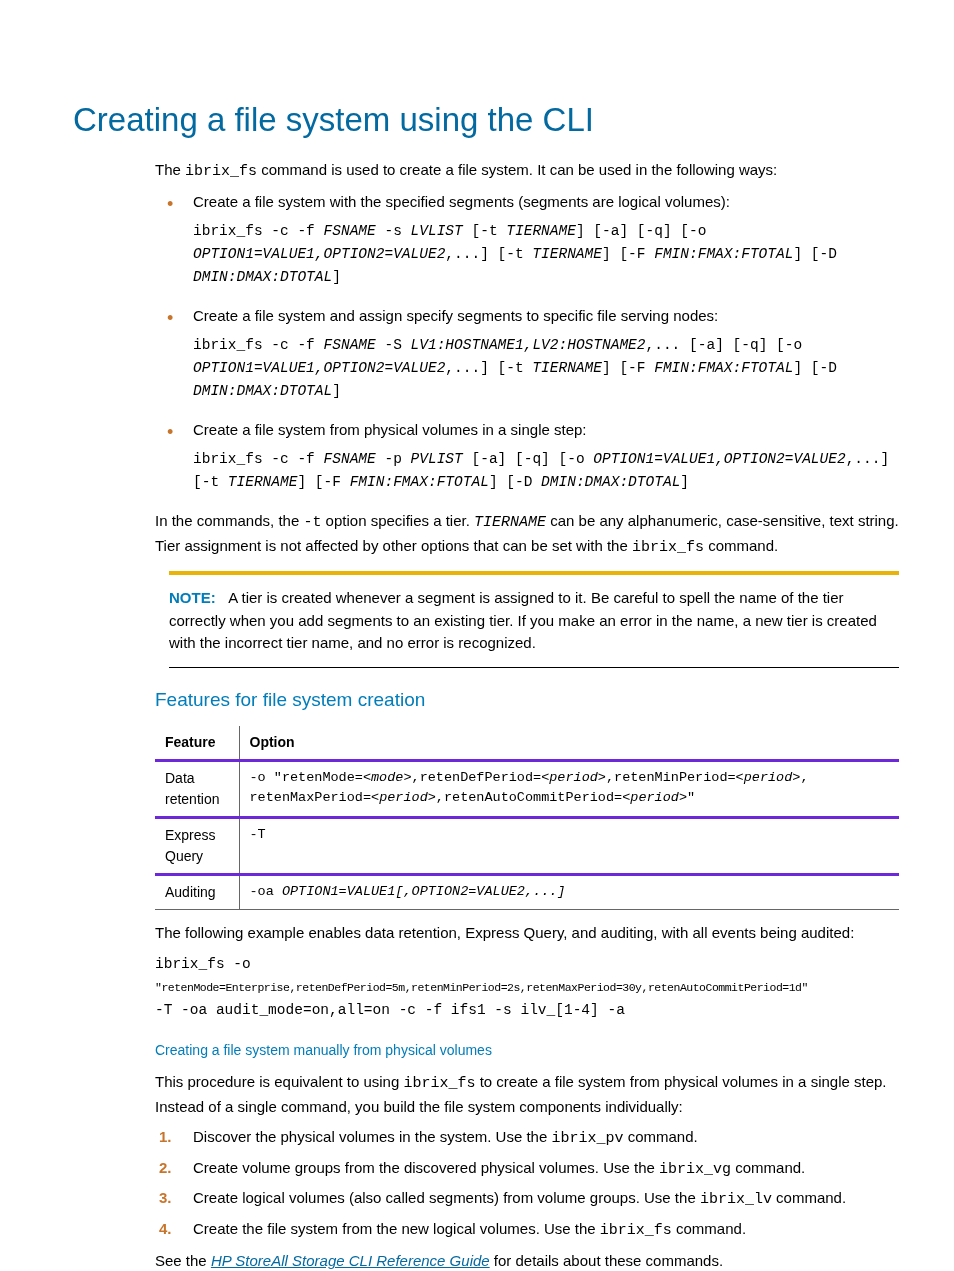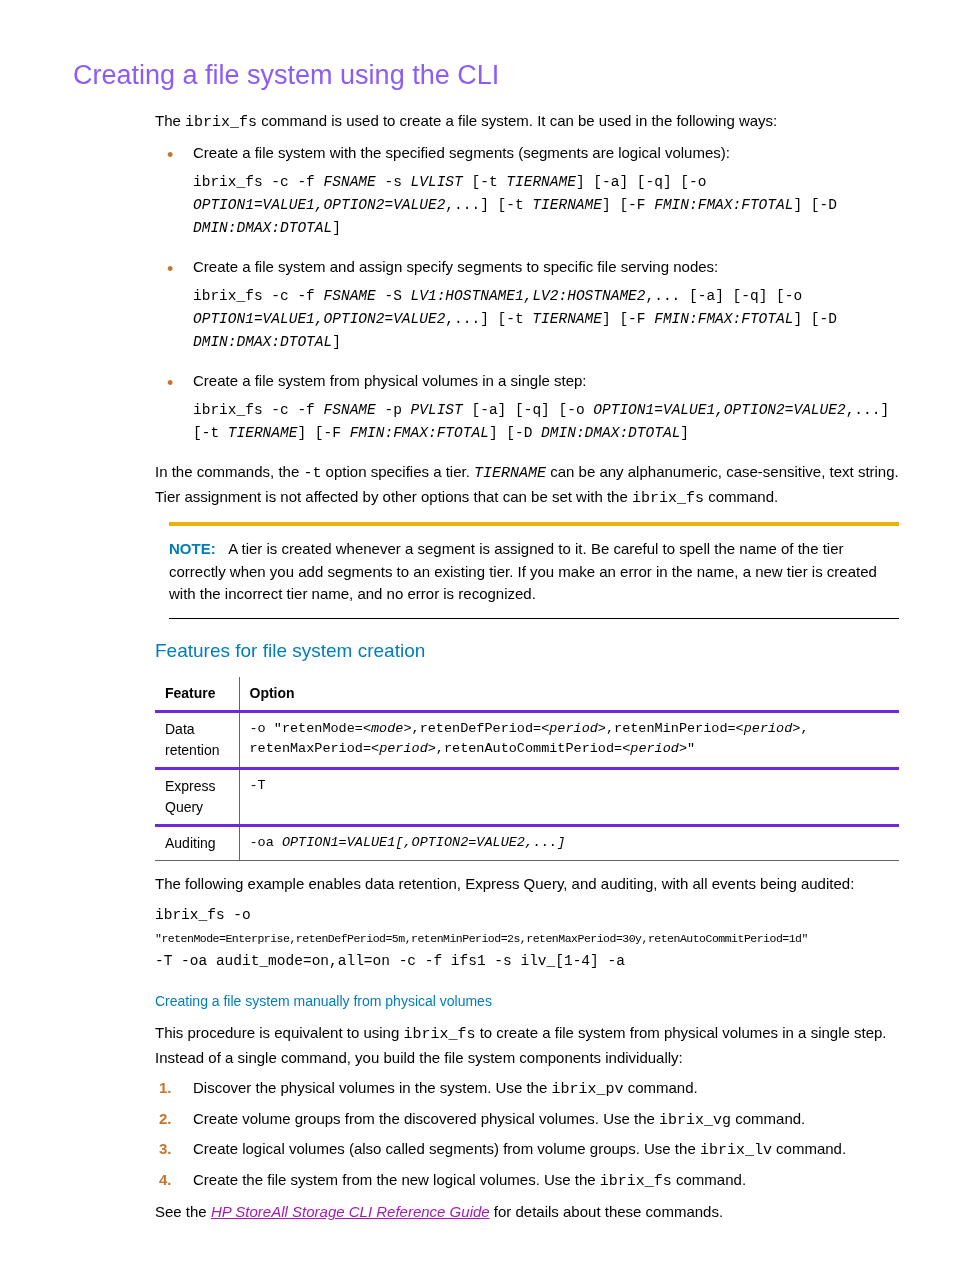--- a/index.html
+++ b/index.html
@@ -6,25 +6,26 @@
     body {
       font-family: Arial, Helvetica, sans-serif;
       background: #fff;
       width: 954px;
       padding: 55px 55px 30px 55px;
       color: #000;
       font-size: 15px;
       line-height: 1.5;
     }
     h1.main-heading {
-      color: #8b5cf6;
+      color: #0369a1;
       font-weight: 300;
-      font-size: 27px;
+      font-size: 33px;
       margin-bottom: 14px;
       margin-left: 18px;
+      margin-top: 40px;
     }
     h2.sub-heading {
       color: #007dba;
       font-weight: 400;
       font-size: 19px;
       margin-top: 12px;
       margin-bottom: 10px;
     }
     h3.sub-sub-heading {
       color: #007dba;
@@ -77,21 +78,21 @@
       font-size: 14px;
     }
     table.feat th { font-weight: bold; border-top: none; }
     table.feat td:first-child, table.feat th:first-child {
       border-right: 1px solid #666;
       width: 84px;
       white-space: normal;
     }
     table.feat td.opt { font-family: "Courier New", monospace; font-size: 13.5px; }
     .footer { text-align: right; font-size: 13px; margin-top: 50px; color: #000; }
-    a.link { color: #a21caf; text-decoration: underline; font-style: italic; }
+    a.link { color: #0369a1; text-decoration: underline; font-style: italic; }
     .prewrap { font-family: "Courier New", monospace; font-size: 14.5px; line-height: 1.6; white-space: pre-wrap; word-break: break-all; margin-bottom: 6px; }
     .small-mono { font-family: "Courier New", monospace; font-size: 11.5px; letter-spacing: -0.5px; }
   </style>
 </head>
 <body>
 
 <h1 class="main-heading">Creating a file system using the CLI</h1>
 
 <div class="content">
 

